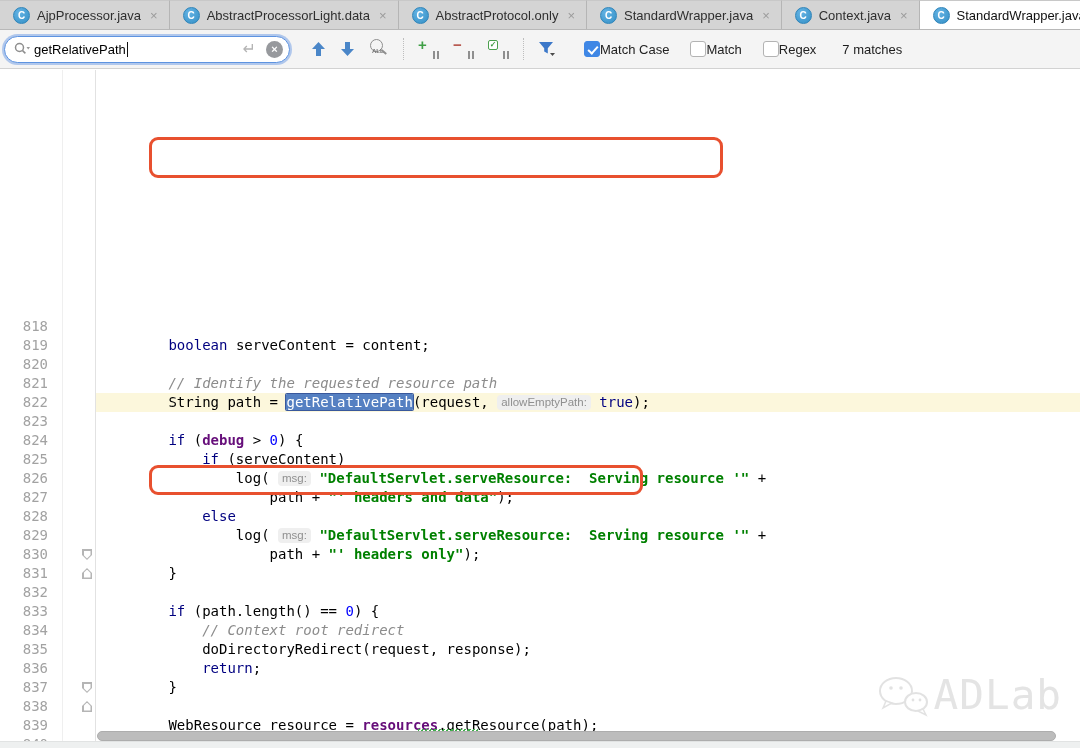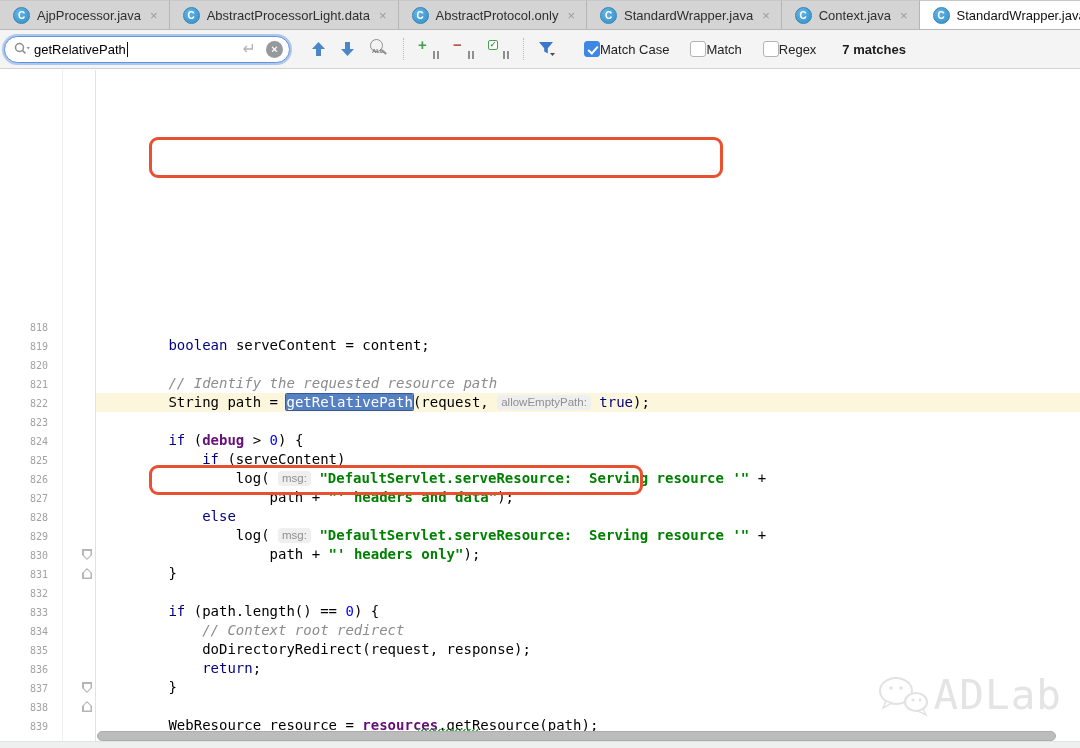--- a/index.html
+++ b/index.html
@@ -70,35 +70,35 @@
   .all-icon .lens { position:absolute; left:1px; top:0; width:13px; height:13px; border:1.6px solid #8e8e8e; border-radius:50%; }
   .all-icon .handle { position:absolute; left:12px; top:12px; width:6px; height:1.8px; background:#8e8e8e; transform:rotate(40deg); }
   .all-icon .all-txt { position:absolute; left:3px; top:9px; font-size:6px; font-weight:bold; color:#6d6d6d; letter-spacing:0; }
   .opt { display:flex; align-items:flex-end; margin-left:21px; font-size:13px; color:#222; }
   .box { width:16px; height:16px; border-radius:3px; background:#fff; border:1px solid #b3b3b3; position:relative; }
   .box.checked { background:#3f87e5; border-color:#3f87e5; }
   .box.checked::after {
     content:""; position:absolute; left:5px; top:2px; width:4px; height:8px;
     border:solid #fff; border-width:0 2px 2px 0; transform:rotate(42deg);
   }
-  .matches { margin-left:26px; font-size:13px; font-weight:bold; color:#1c1c1c; }
+  .matches { margin-left:26px; font-size:13px; font-weight:normal; color:#1c1c1c; }
 
   
   .editor {
     position:absolute; top:70px; left:0; right:0; bottom:0;
     background:#fff; font-family:"DejaVu Sans Mono", monospace;
     font-size:14px; line-height:19px; white-space:pre; overflow:hidden;
   }
   .gutter-line-a { position:absolute; left:62px; top:0; bottom:0; width:1px; background:#efefef; z-index:0; }
   .gutter-line-b { position:absolute; left:95px; top:0; bottom:0; width:1px; background:#e2e2e2; z-index:0; }
   .line { position:relative; height:19px; }
   .line.current { background:linear-gradient(90deg, rgba(0,0,0,0) 96px, #fcf7dc 96px); }
   .ln {
     display:inline-block; width:48px; text-align:right; color:#a2a2a2;
-    font-size:10px;
+    font-size:14px;
   }
   .code { margin-left:53px; }
   .seg-kw   { color:#000080; font-weight:normal; }
   .seg-str  { color:#008000; font-weight:bold; }
   .seg-com  { color:#8c8c8c; font-style:italic; }
   .seg-num  { color:#0000ff; }
   .seg-fld  { color:#660e7a; font-weight:bold; }
   .seg-sfld { color:#660e7a; font-weight:bold; font-style:italic; }
   .seg-hint {
     display:inline-block; font-family:"Liberation Sans",sans-serif; font-size:11.5px;

